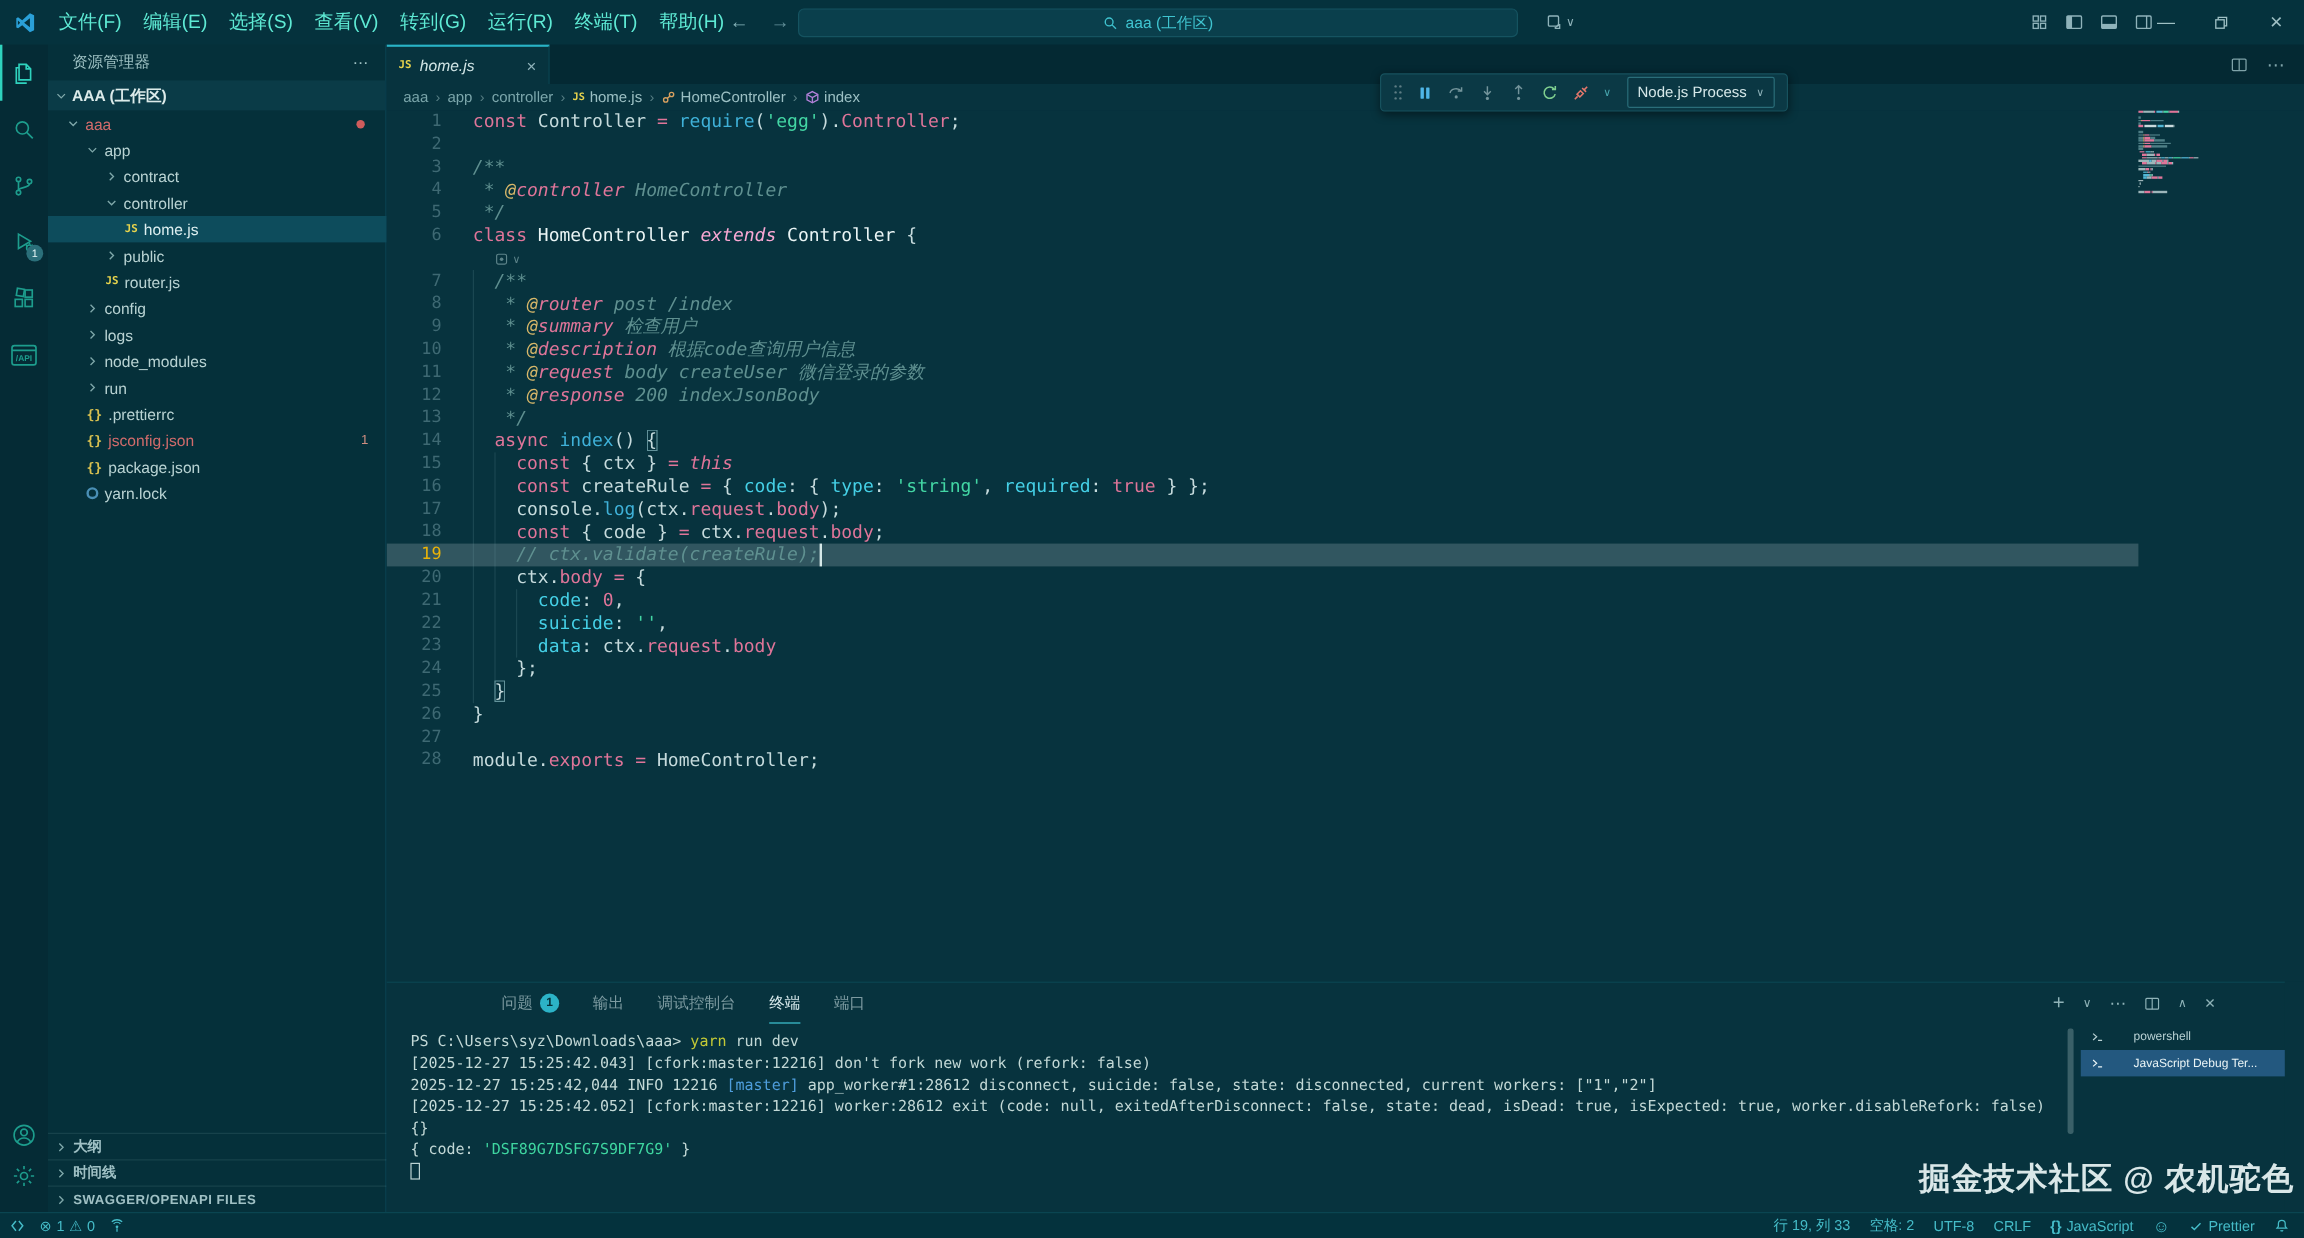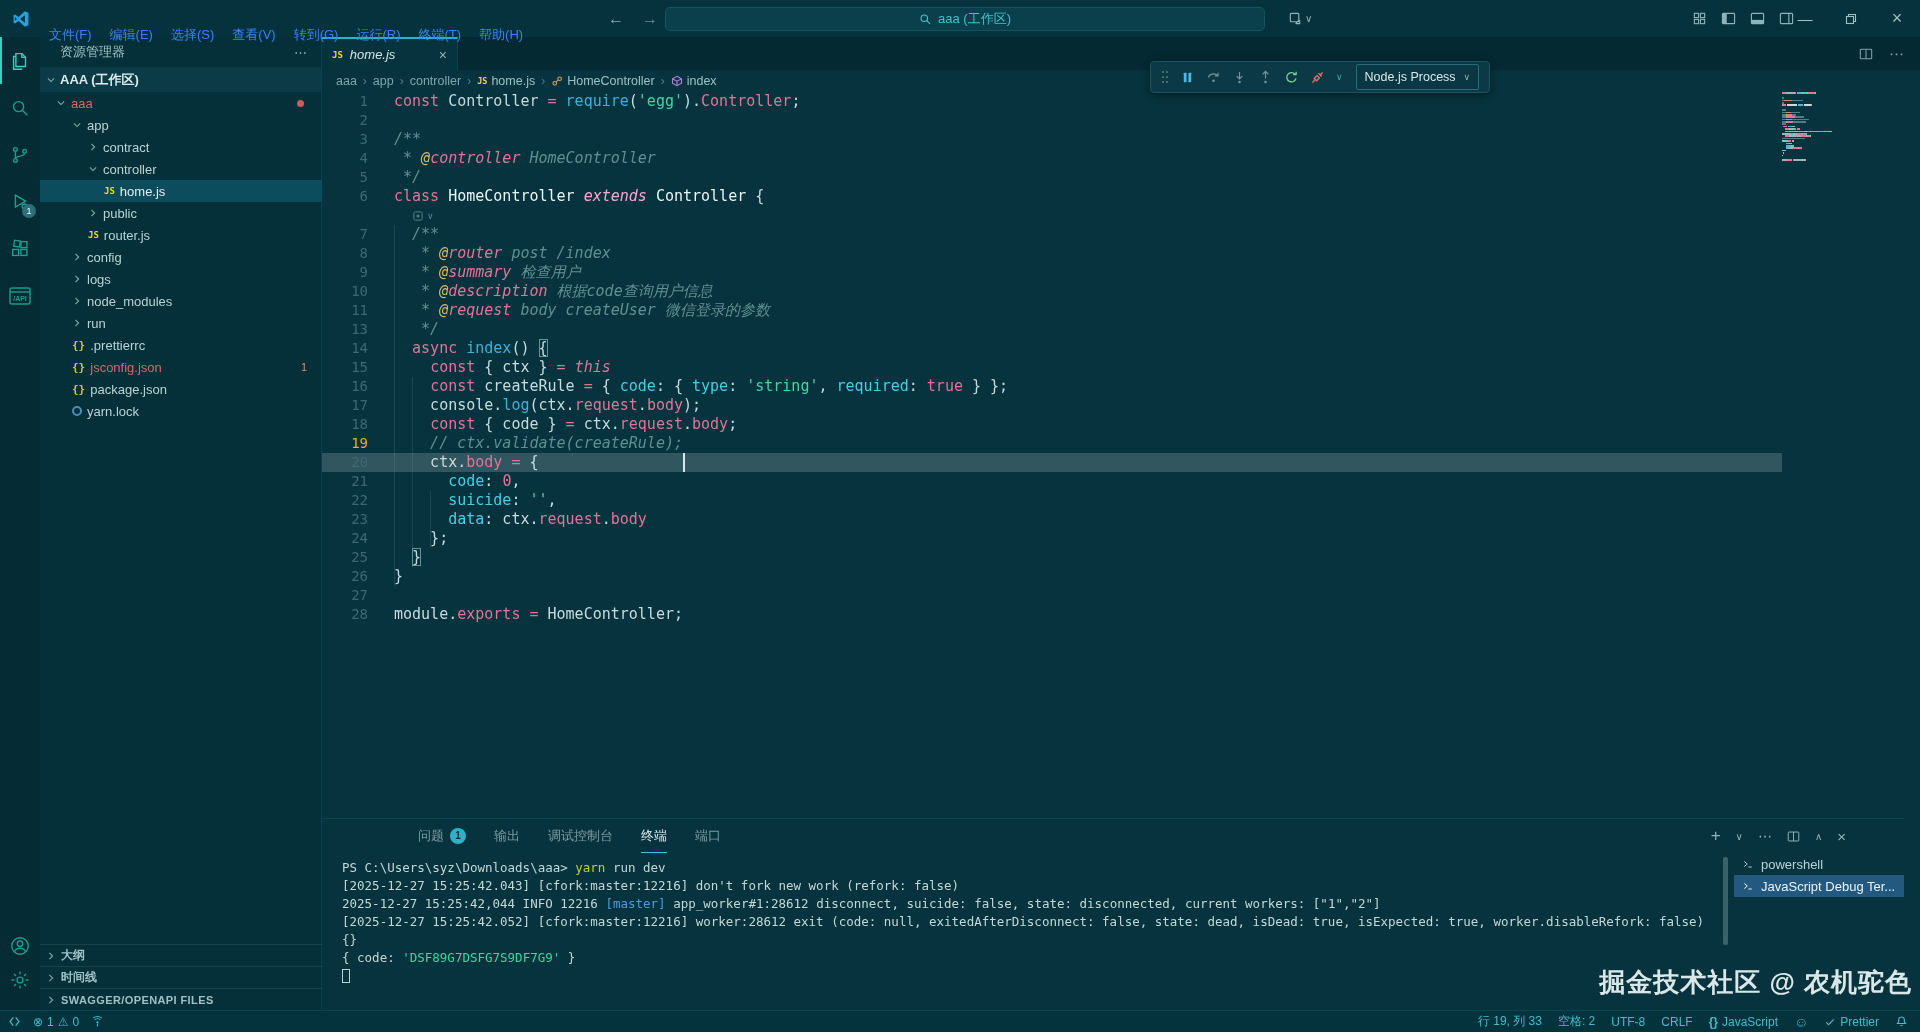--- a/index.html
+++ b/index.html
@@ -6,21 +6,21 @@
   html,body{width:1920px;height:1032px;overflow:hidden;background:#021d24}
   .app{position:relative;width:1920px;height:1032px;background:#07333e;
        font-family:"Liberation Sans",sans-serif;color:#b9d3d3;font-size:13px;-webkit-font-smoothing:antialiased}
   .icon{display:inline-flex;align-items:center;justify-content:center;vertical-align:middle;line-height:0}
   .icon svg{display:block}
 
   
   .titlebar{position:absolute;left:0;top:0;width:1920px;height:37px;background:#05323d;display:flex;align-items:center;z-index:40}
   .logo{margin:0 10px 0 12px}
   .menus{display:flex;align-items:center}
-  .menu-item{padding:16px 9px;height:37px;line-height:37px;color:#3b82f6;font-size:13px;cursor:default}
+  .menu-item{padding:0 9px;height:37px;line-height:37px;color:#5eead4;font-size:16px;cursor:default}
   .nav-arrow{position:absolute;top:0;height:37px;line-height:37px;font-size:16px;color:#86b4ba}
   .nav-back{left:608}.nav-back{left:608px}.nav-fwd{left:642px;color:#64929b}
   .searchbox{position:absolute;left:665px;top:7px;width:600px;height:24px;background:#0a3f4c;border:1px solid #155360;
              border-radius:5px;display:flex;align-items:center;justify-content:center;gap:6px;color:#3fc3cf;font-size:13px}
   .runlaunch{position:absolute;left:1288px;top:0;height:37px;display:flex;align-items:center;gap:2px;color:#8fb3ba}
   .layoutctrls{position:absolute;left:1692px;top:0;height:37px;display:flex;align-items:center;gap:14px;color:#8fb3ba}
   .winbtns{position:absolute;right:0;top:0;height:37px;display:flex}
   .winbtn{width:46px;height:37px;display:flex;align-items:center;justify-content:center;color:#9fc0c4;font-size:15px}
 
   
@@ -104,21 +104,21 @@
   .pbadge{min-width:16px;height:16px;border-radius:8px;background:#2cb3c7;color:#04303a;font-size:10px;font-weight:bold;
           line-height:16px;text-align:center;padding:0 4px}
   .pactions{position:absolute;right:58px;top:0;height:34px;display:flex;align-items:center;gap:15px;color:#8fb3b8;font-size:14px}
   .term{position:absolute;left:0;top:34px;right:170px;bottom:0;padding:6px 0 0 20px;
         font-family:"DejaVu Sans Mono","Liberation Mono",monospace;font-size:12.5px;line-height:18px;color:#c2d8d6}
   .tl{white-space:pre;height:18px}
   .tt-y{color:#c3c936}.tt-b{color:#4e9ddb}.tt-g{color:#3fd6a0}
   .tcursor{width:8px;height:14px;border:1px solid #bcd3d3;margin-top:2px}
   .term-scroll{position:absolute;right:176px;top:38px;width:5px;height:88px;background:rgba(190,215,215,.28);border-radius:2px}
   .termlist{position:absolute;right:0;top:34px;width:170px;bottom:0}
-  .termlist-row{height:22px;display:flex;align-items:center;gap:7px;padding-left:8px;color:#b9d2d4;font-size:13px}
+  .termlist-row{height:22px;display:flex;align-items:center;gap:24px;padding-left:8px;color:#b9d2d4;font-size:10px}
   .termlist-row.selected{background:rgba(58,118,181,.55);color:#eaf4f6}
 
   
   .statusbar{position:absolute;left:0;bottom:0;width:1920px;height:22px;background:#04323d;border-top:1px solid #0a4551;
              display:flex;align-items:center;color:#45bcc8;font-size:12px;z-index:50}
   .sb-left{display:flex;align-items:center;gap:12px;padding-left:8px}
   .sb-right{margin-left:auto;display:flex;align-items:center;gap:16px;padding-right:12px}
   .sb-item{display:flex;align-items:center;gap:4px;white-space:nowrap}
   .sb-glyph{font-size:12px}
 
@@ -533,20 +533,24 @@
           </div>
           <div class="code-line">
             <span class="ln">10</span>
             <span class="lc"><span class="t-c">   * </span><span class="t-ca">@</span><span class="t-ct">description</span><span class="t-ci"> 根据code查询用户信息</span></span>
           </div>
           <div class="code-line">
             <span class="ln">11</span>
             <span class="lc"><span class="t-c">   * </span><span class="t-ca">@</span><span class="t-ct">request</span><span class="t-ci"> body createUser 微信登录的参数</span></span>
           </div>
           <div class="code-line">
+            <span class="ln">12</span>
+            <span class="lc"><span class="t-c">   * </span><span class="t-ca">@</span><span class="t-ct">response</span><span class="t-ci"> 200 indexJsonBody</span></span>
+          </div>
+          <div class="code-line">
             <span class="ln">13</span>
             <span class="lc"><span class="t-c">   */</span></span>
           </div>
           <div class="code-line">
             <span class="ln">14</span>
             <span class="lc"><span class="t-p">  </span><span class="t-k">async</span><span class="t-p"> </span><span class="t-f">index</span><span class="t-p">() </span><span class="t-hb">{</span></span>
           </div>
           <div class="code-line">
             <span class="ln">15</span>
             <span class="lc"><span class="t-p">    </span><span class="t-k">const</span><span class="t-p"> { ctx } </span><span class="t-op">=</span><span class="t-p"> </span><span class="t-kit">this</span></span>

